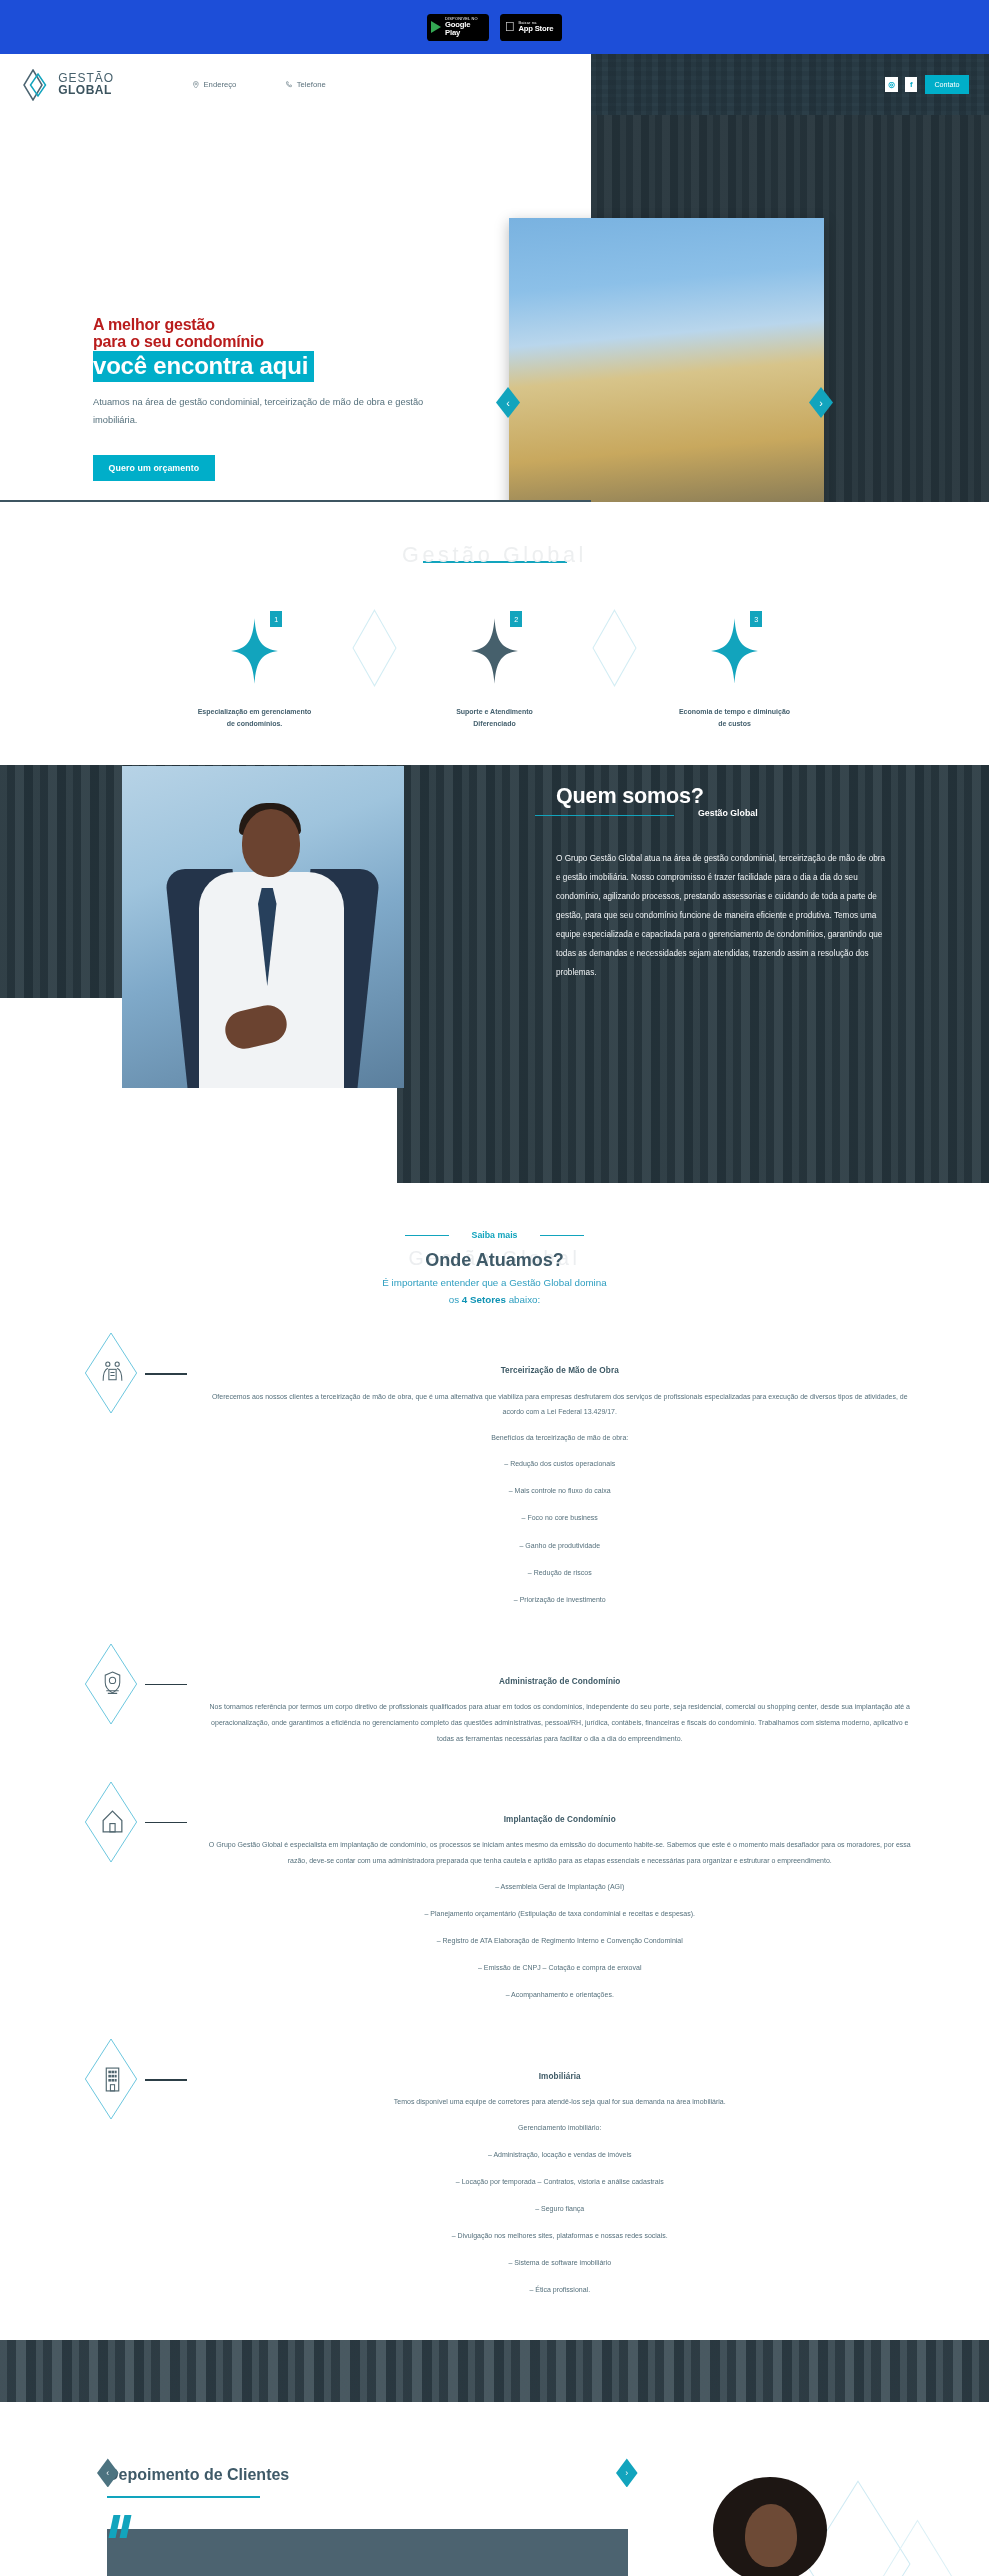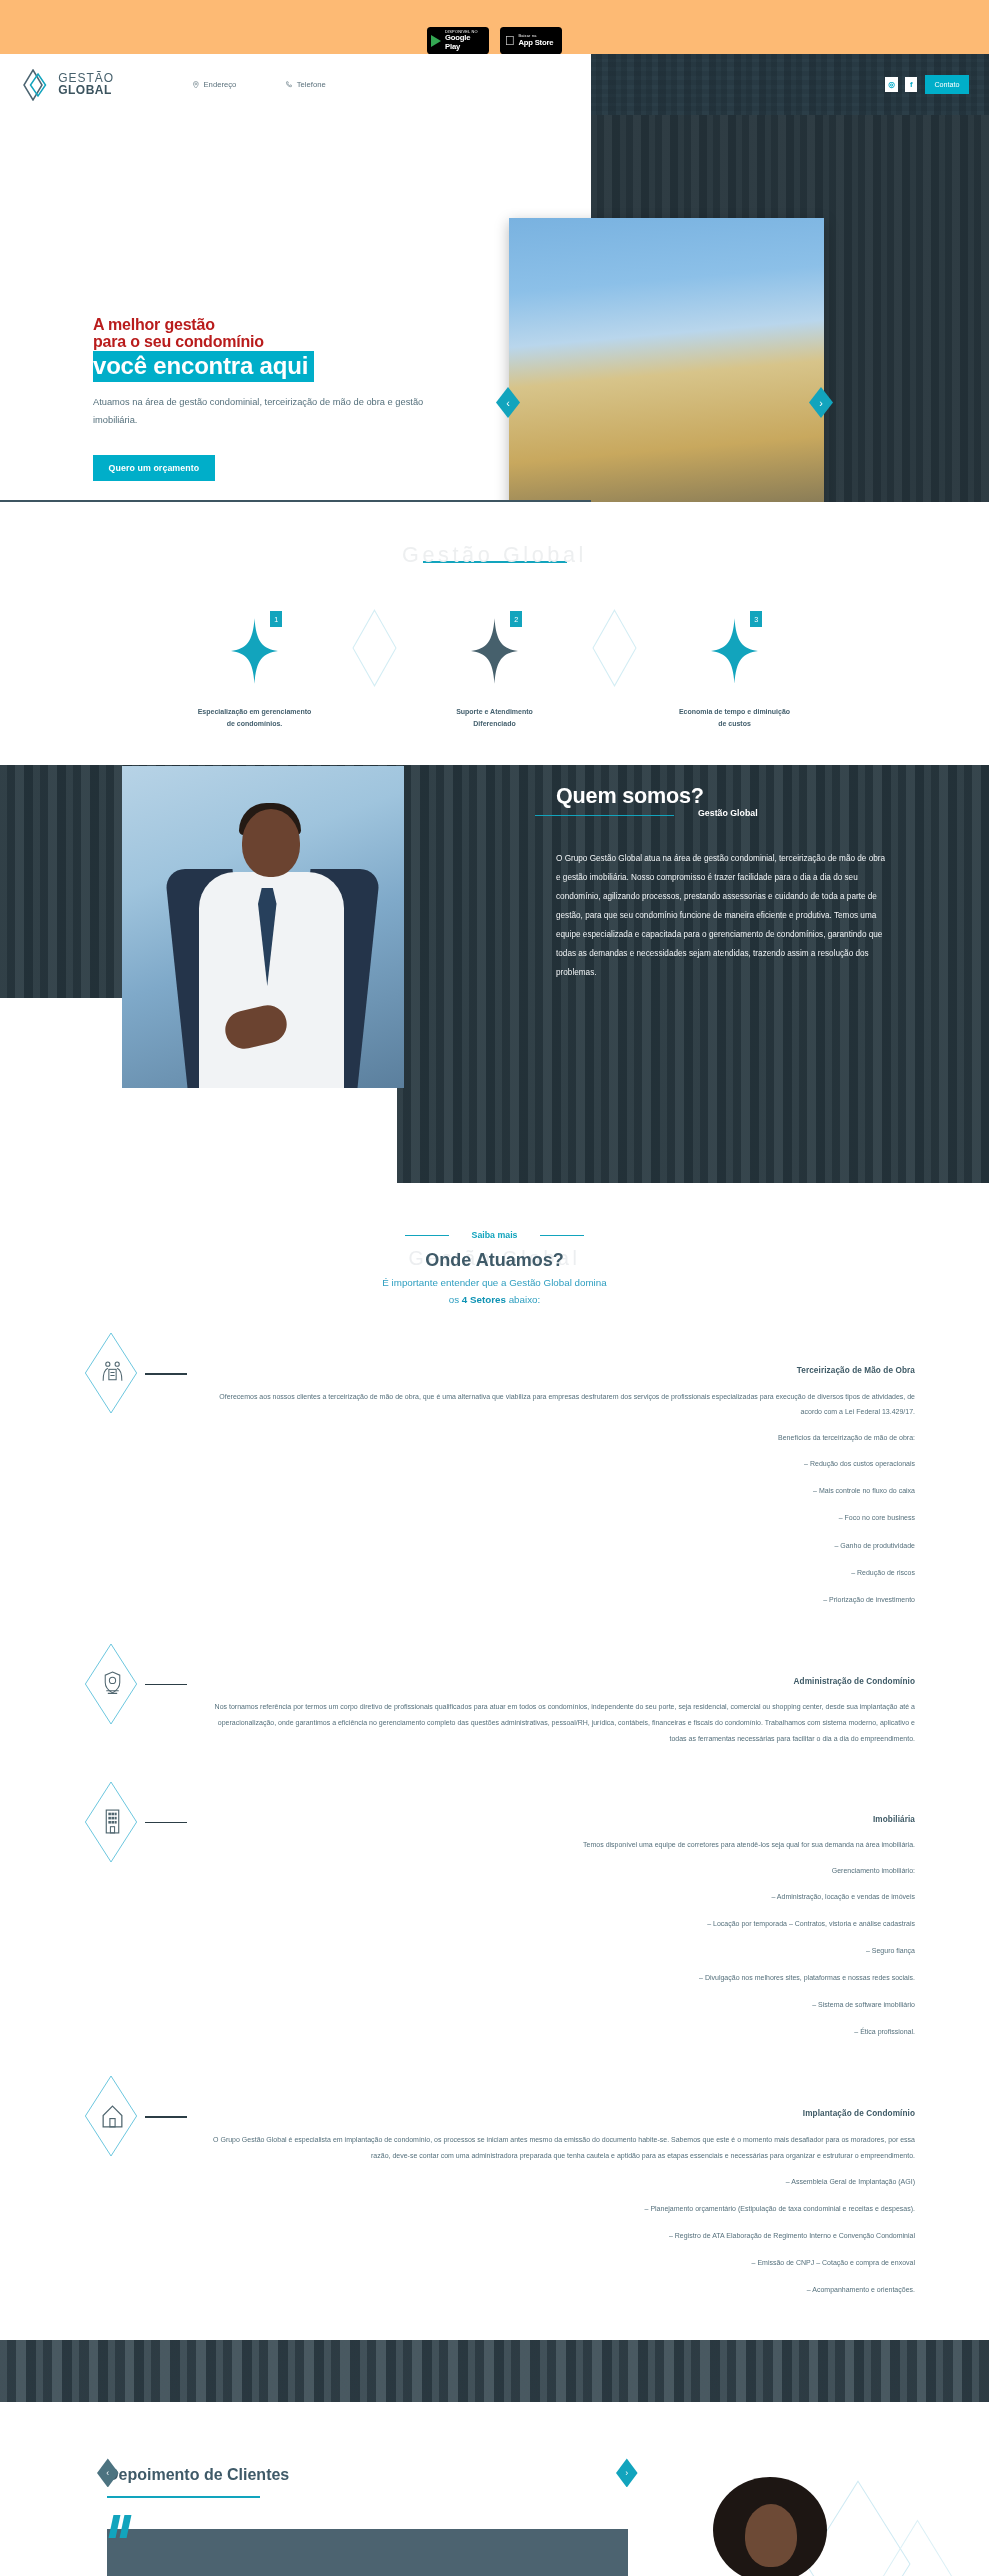--- a/index.html
+++ b/index.html
@@ -8,21 +8,21 @@
   body{
     font-family:"Liberation Sans", sans-serif;
     background:#ffffff;
     color:#47616d;
     width:989px;
     overflow-x:hidden;
   }
   .page{width:989px;position:relative;}
 
   
-  .appbar{height:54px;display:flex;align-items:flex-end;justify-content:center;gap:11.3px;background:#fdba74;}
+  .appbar{height:54px;display:flex;align-items:center;justify-content:center;gap:11.3px;background:#1d4ed8;}
   .store-badge{
     width:62px;height:27px;background:#000;border-radius:3.6px;
     display:flex;align-items:center;gap:3.6px;padding:0 4.6px;color:#fff;
   }
   .store-badge .glyph{font-size:13.4px;line-height:1;}
   .store-badge .txt{display:flex;flex-direction:column;line-height:1.05;}
   .store-badge .txt .small{font-size:3.9px;letter-spacing:0.2px;}
   .store-badge .txt .big{font-size:7.7px;font-weight:bold;letter-spacing:-0.2px;}
   .gp-tri{
     width:0;height:0;border-style:solid;border-width:6.7px 0 6.7px 10.3px;
@@ -156,21 +156,21 @@
   .sectors{padding:47px 0 20.6px;background:#fff;position:relative;text-align:center;}
   .saiba{display:flex;align-items:center;justify-content:center;gap:23px;font-size:8.8px;font-weight:bold;color:#12a4bd;}
   .saiba .ln{width:44px;height:1.5px;background:#12a4bd;}
   .sectors .ghost2{
     position:absolute;left:0;right:0;top:64px;font-size:19.6px;color:#eceef0;letter-spacing:3.6px;font-weight:300;
   }
   .sectors h2{position:relative;font-size:18px;font-weight:bold;color:#3f5a68;margin-top:9.3px;}
   .sectors .lead{font-size:9.8px;line-height:1.75;color:#2f9fc0;margin-top:3.1px;}
   .sectors .lead b{color:#0f93b4;}
 
-  .sector{position:relative;display:flex;align-items:flex-start;margin:24px 0 0 80px;max-width:835px;text-align:right;}
+  .sector{position:relative;display:flex;align-items:flex-start;margin:24px 0 0 80px;max-width:835px;text-align:center;}
   .sector-ico{position:relative;width:65px;flex:0 0 65px;display:flex;align-items:center;justify-content:center;height:82px;}
   .sector-ico .dia-thin{position:absolute;left:4.1px;top:0;width:54px;height:82px;}
   .sector-ico .glyphwrap{position:relative;z-index:2;width:27px;height:27px;color:#50666f;}
   .sector-connector{width:42px;height:1.5px;background:#2c3e46;margin-top:41px;flex:0 0 42px;}
   .sector-body{padding-left:17.5px;flex:1;padding-top:34px;}
   .sector-body h3{font-size:8.2px;font-weight:bold;color:#3d5965;margin-bottom:13.4px;letter-spacing:0.1px;}
   .sector-body p{font-size:7px;line-height:2.25;color:#55707c;margin-bottom:10.3px;max-width:742px;}
   .sector-body .li{font-size:7px;line-height:2.25;color:#55707c;margin-bottom:11.3px;}
 
   
@@ -433,20 +433,42 @@
         <p>Nos tornamos referência por termos um corpo diretivo de profissionais qualificados para atuar em todos os condomínios, independente do seu porte, seja residencial, comercial ou shopping center, desde sua implantação até a operacionalização, onde garantimos a eficiência no gerenciamento completo das questões administrativas, pessoal/RH, jurídica, contábeis, financeiras e fiscais do condomínio. Trabalhamos com sistema moderno, aplicativo e todas as ferramentas necessárias para facilitar o dia a dia do empreendimento.</p>
       </div>
     </div>
 
     <div class="sector">
       <div class="sector-ico">
         <svg class="dia-thin" viewBox="0 0 104 160">
             <path d="M52 2 L102 80 L52 158 L2 80 Z" fill="none" stroke="#49b9d6" stroke-width="1.6"></path>
           </svg>
         <svg class="glyphwrap" viewBox="0 0 52 52">
+          <path d="M26 6 L44 24 V46 H8 V24 Z" fill="none" stroke="#50666f" stroke-width="2.4"></path>
+          <rect x="21" y="30" width="10" height="16" fill="none" stroke="#50666f" stroke-width="2.2"></rect>
+        </svg>
+      </div>
+      <div class="sector-connector"></div>
+      <div class="sector-body">
+        <h3>Implantação de Condomínio</h3>
+        <p>O Grupo Gestão Global é especialista em implantação de condomínio, os processos se iniciam antes mesmo da emissão do documento habite-se. Sabemos que este é o momento mais desafiador para os moradores, por essa razão, deve-se contar com uma administradora preparada que tenha cautela e aptidão para as etapas essenciais e necessárias para organizar e estruturar o empreendimento.</p>
+        <div class="li">– Assembleia Geral de Implantação (AGI)</div>
+        <div class="li">– Planejamento orçamentário (Estipulação de taxa condominial e receitas e despesas).</div>
+        <div class="li">– Registro de ATA Elaboração de Regimento Interno e Convenção Condominial</div>
+        <div class="li">– Emissão de CNPJ – Cotação e compra de enxoval</div>
+        <div class="li">– Acompanhamento e orientações.</div>
+      </div>
+    </div>
+
+    <div class="sector">
+      <div class="sector-ico">
+        <svg class="dia-thin" viewBox="0 0 104 160">
+            <path d="M52 2 L102 80 L52 158 L2 80 Z" fill="none" stroke="#49b9d6" stroke-width="1.6"></path>
+          </svg>
+        <svg class="glyphwrap" viewBox="0 0 52 52">
           <rect x="14" y="4" width="24" height="44" fill="none" stroke="#50666f" stroke-width="2.2"></rect>
           <rect x="18" y="9" width="5" height="5" fill="#50666f"></rect>
             <rect x="24" y="9" width="5" height="5" fill="#50666f"></rect>
             <rect x="30" y="9" width="4" height="5" fill="#50666f"></rect>
           <rect x="18" y="17" width="5" height="5" fill="#50666f"></rect>
             <rect x="24" y="17" width="5" height="5" fill="#50666f"></rect>
             <rect x="30" y="17" width="4" height="5" fill="#50666f"></rect>
           <rect x="18" y="25" width="5" height="5" fill="#50666f"></rect>
             <rect x="24" y="25" width="5" height="5" fill="#50666f"></rect>
             <rect x="30" y="25" width="4" height="5" fill="#50666f"></rect>
@@ -460,42 +482,20 @@
         <p>Gerenciamento imobiliário:</p>
         <div class="li">– Administração, locação e vendas de imóveis</div>
         <div class="li">– Locação por temporada – Contratos, vistoria e análise cadastrais</div>
         <div class="li">– Seguro fiança</div>
         <div class="li">– Divulgação nos melhores sites, plataformas e nossas redes sociais.</div>
         <div class="li">– Sistema de software imobiliário</div>
         <div class="li">– Ética profissional.</div>
       </div>
     </div>
 
-    <div class="sector">
-      <div class="sector-ico">
-        <svg class="dia-thin" viewBox="0 0 104 160">
-            <path d="M52 2 L102 80 L52 158 L2 80 Z" fill="none" stroke="#49b9d6" stroke-width="1.6"></path>
-          </svg>
-        <svg class="glyphwrap" viewBox="0 0 52 52">
-          <path d="M26 6 L44 24 V46 H8 V24 Z" fill="none" stroke="#50666f" stroke-width="2.4"></path>
-          <rect x="21" y="30" width="10" height="16" fill="none" stroke="#50666f" stroke-width="2.2"></rect>
-        </svg>
-      </div>
-      <div class="sector-connector"></div>
-      <div class="sector-body">
-        <h3>Implantação de Condomínio</h3>
-        <p>O Grupo Gestão Global é especialista em implantação de condomínio, os processos se iniciam antes mesmo da emissão do documento habite-se. Sabemos que este é o momento mais desafiador para os moradores, por essa razão, deve-se contar com uma administradora preparada que tenha cautela e aptidão para as etapas essenciais e necessárias para organizar e estruturar o empreendimento.</p>
-        <div class="li">– Assembleia Geral de Implantação (AGI)</div>
-        <div class="li">– Planejamento orçamentário (Estipulação de taxa condominial e receitas e despesas).</div>
-        <div class="li">– Registro de ATA Elaboração de Regimento Interno e Convenção Condominial</div>
-        <div class="li">– Emissão de CNPJ – Cotação e compra de enxoval</div>
-        <div class="li">– Acompanhamento e orientações.</div>
-      </div>
-    </div>
-
     <div class="city-band"></div>
   </div>
 
   <div class="testi">
     <h2>Depoimento de Clientes</h2>
     <div class="rule-left"></div>
 
     <div class="testi-card">
       <div class="quote-marks">
           <span></span>

